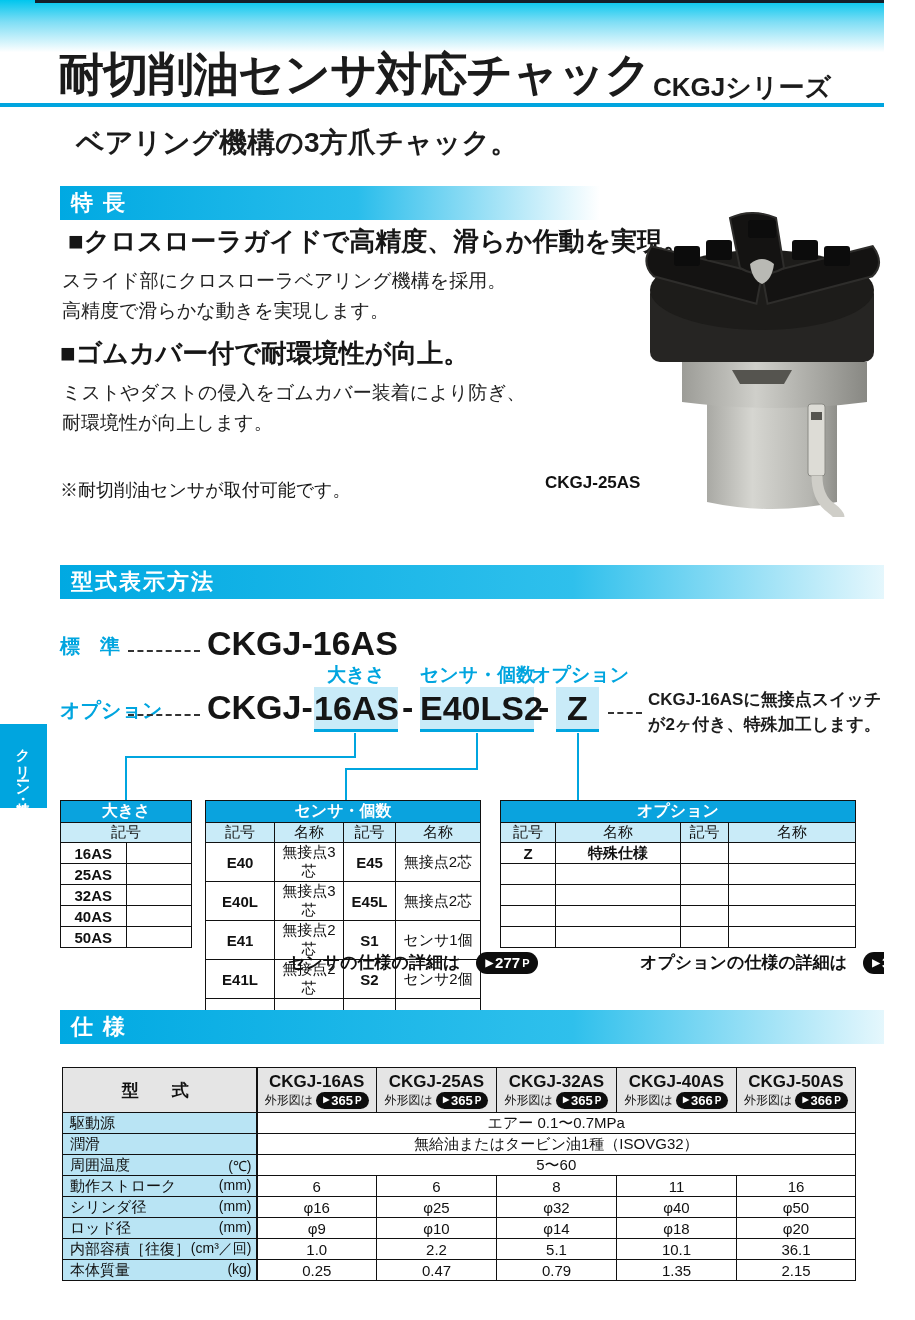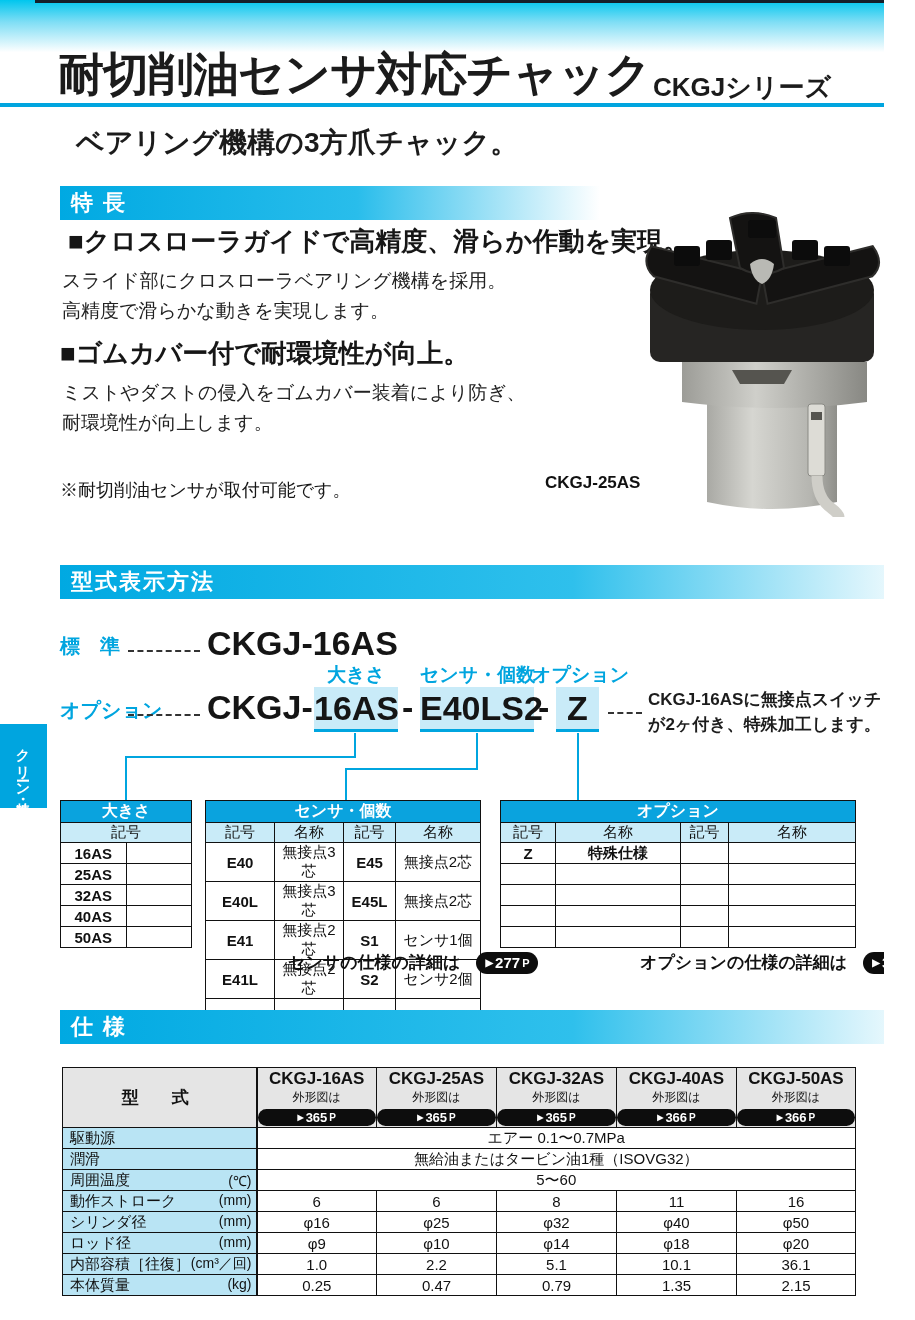--- a/index.html
+++ b/index.html
@@ -68,21 +68,21 @@
   
   table.spec { position:absolute; left:62px; top:1067px; width:793px; border-collapse:collapse;
                table-layout:fixed; font-size:15px; }
   table.spec, table.spec td, table.spec th { border:1.5px solid #111; }
   table.spec th { background:#e5e5e5; font-weight:700; height:45px; padding:1px 0; }
   table.spec th.corner { font-size:17px; letter-spacing:8px; }
   table.spec td.lbl { background:#b9e4f4; text-align:left; padding:0 4px 0 7px; height:21px; }
   table.spec td.lbl .unit { float:right; font-size:14px; }
   table.spec td.val { text-align:center; background:#fff; height:21px; }
   .mname { font-size:17px; font-weight:800; display:block; line-height:20px; }
-  .mdraw { display:flex; justify-content:center; gap:3px; font-size:12px; font-weight:400;flex-direction:column; }
+  .mdraw { display:flex; justify-content:center; gap:3px; font-size:12px; font-weight:400; }
   .mdraw .pbadge { height:17px; font-size:13px; border-radius:9px; padding:0 7px; }
   .mdraw .pbadge .arr { font-size:8px; }
   .mdraw .pbadge .sfx { font-size:10px; }
 </style>
 </head>
 <body>
 
 <div id="page">
 
   <div class="top-grad"></div>

